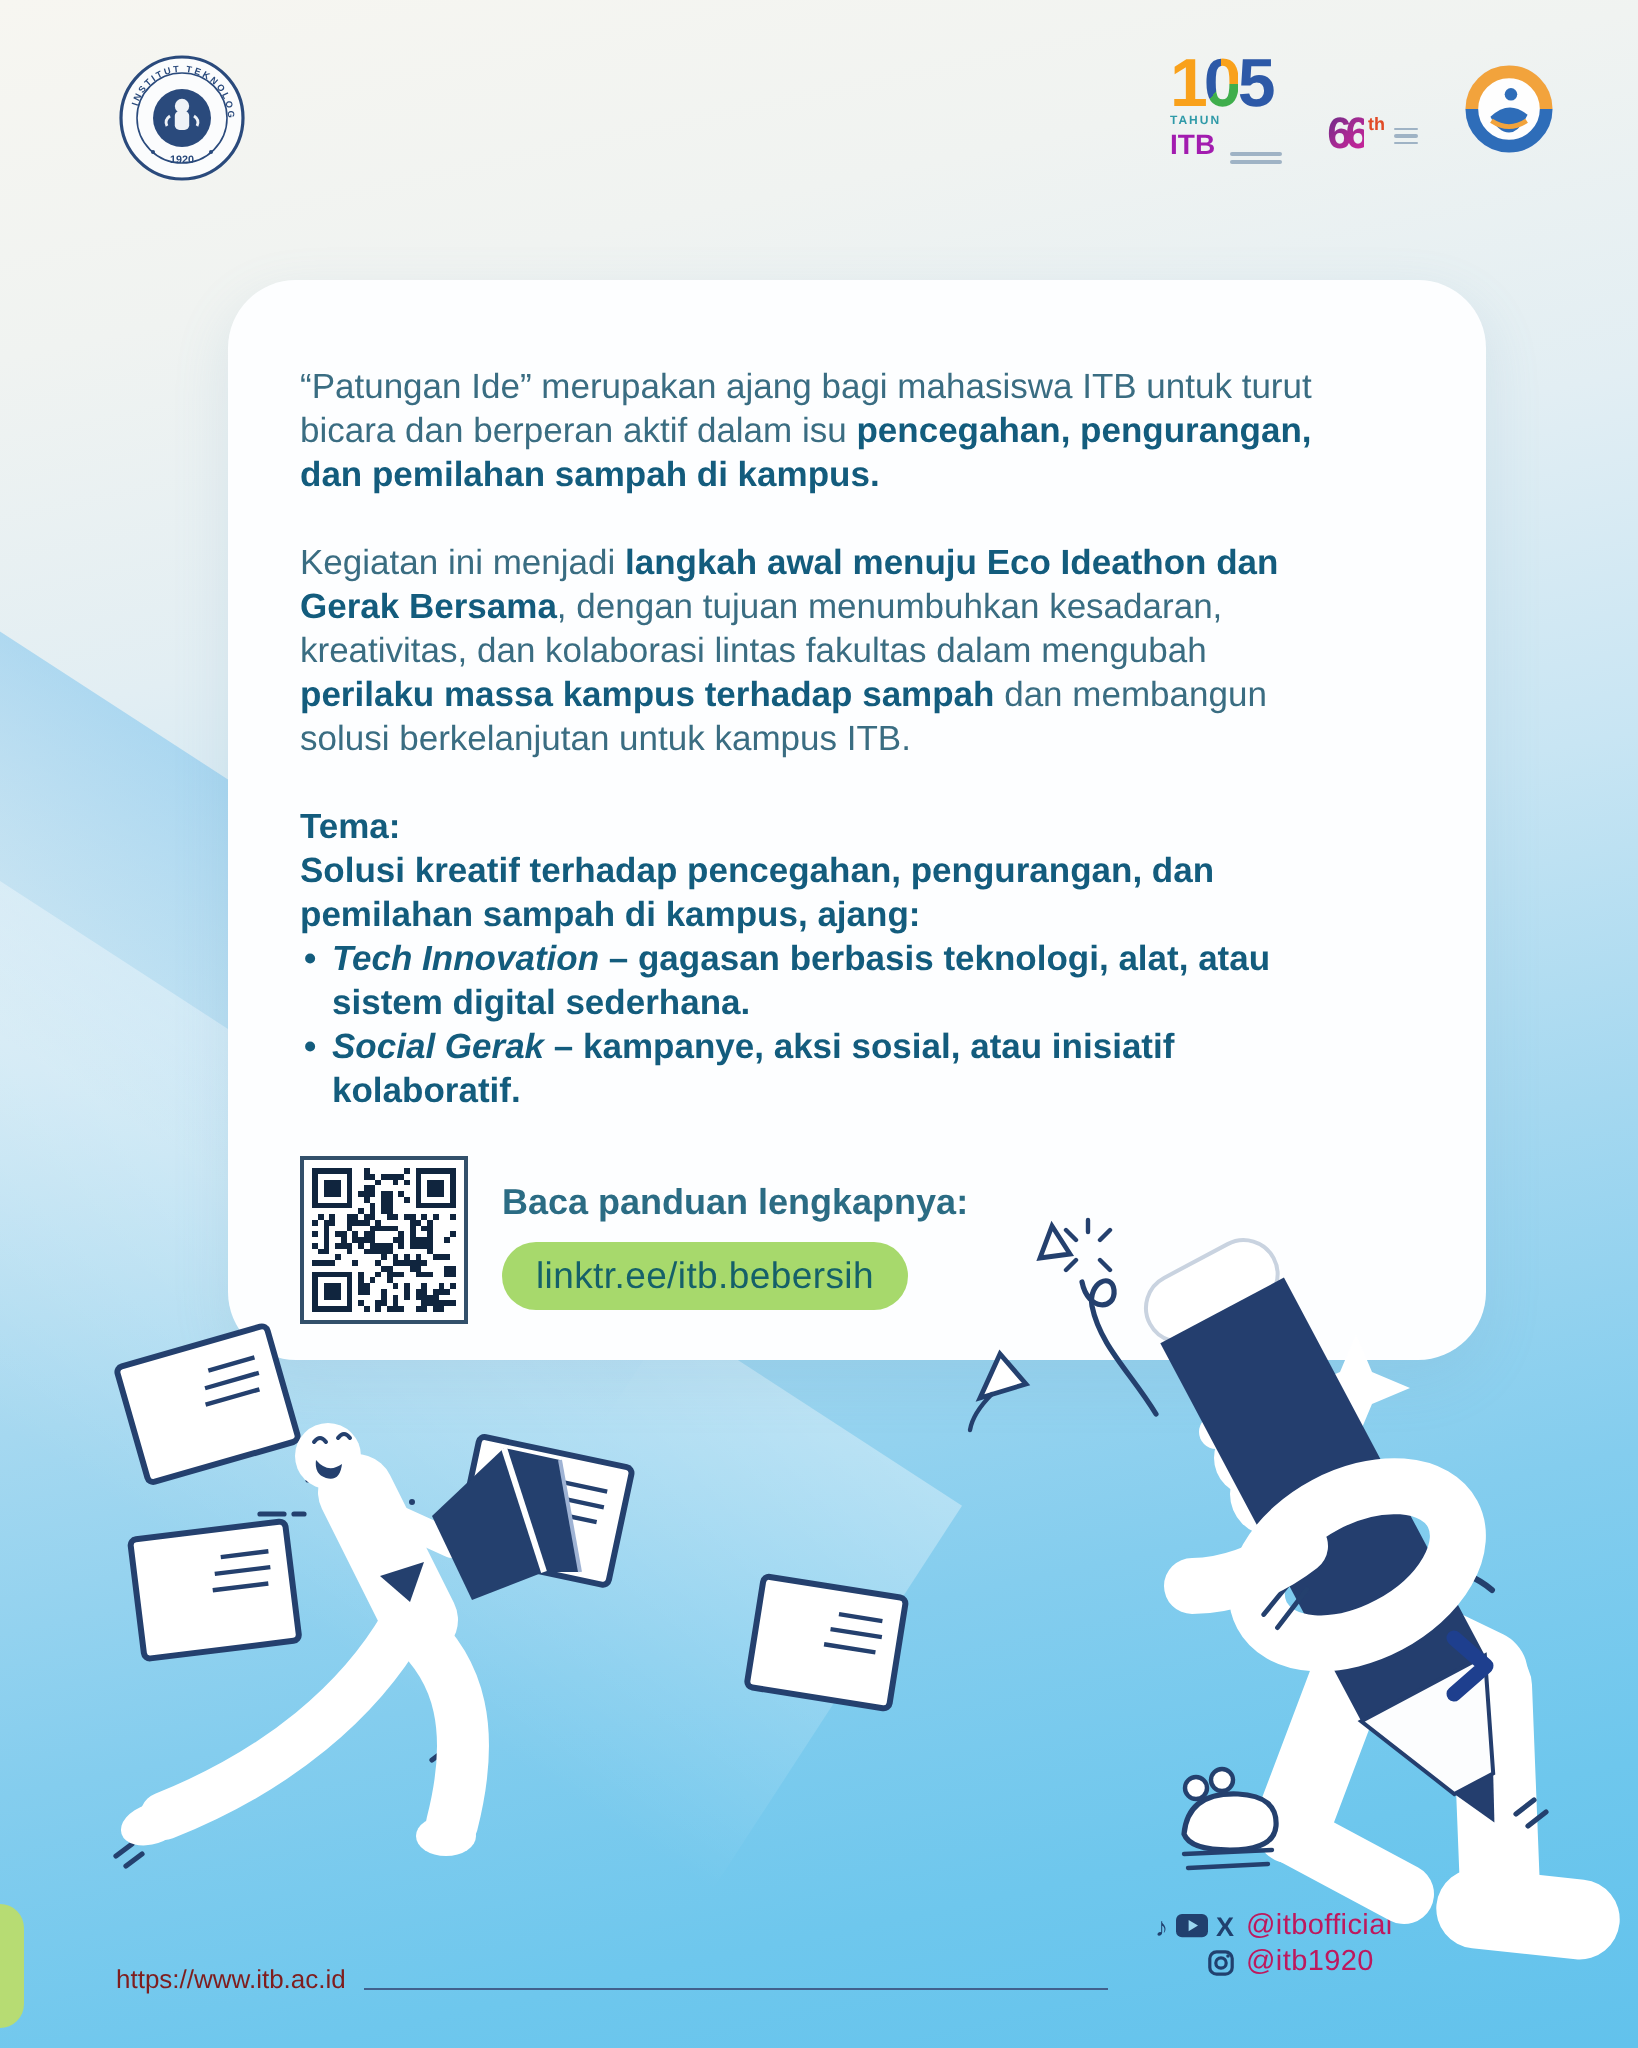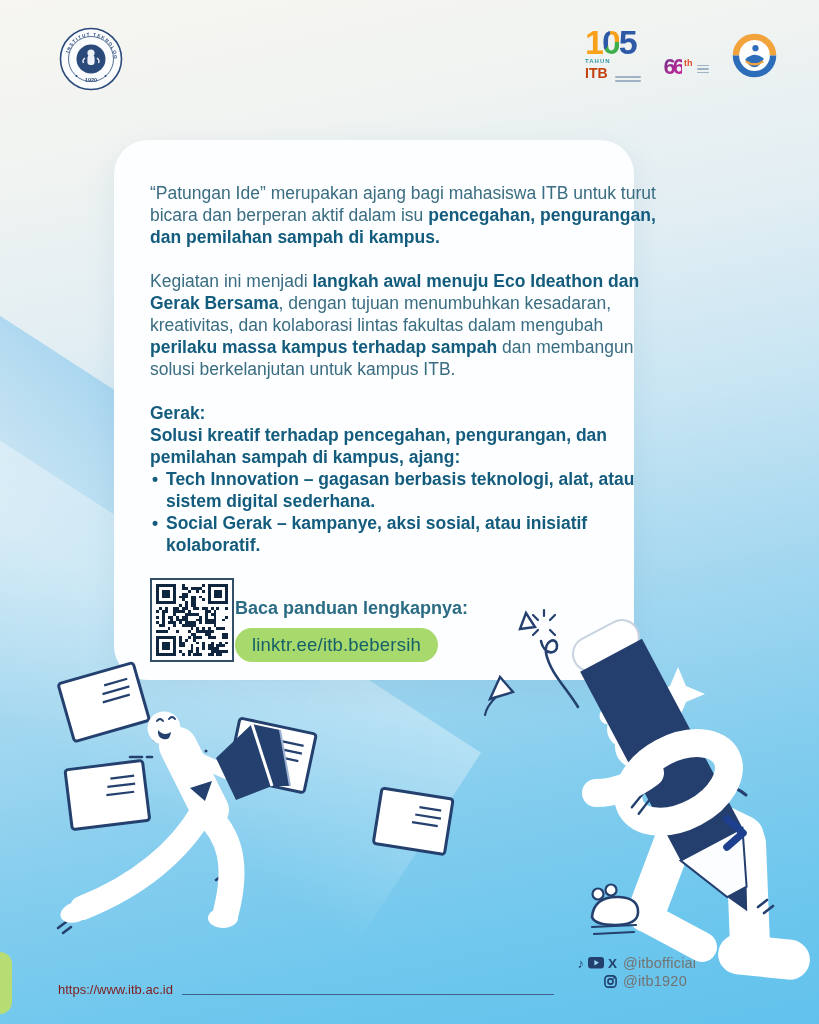--- a/index.html
+++ b/index.html
@@ -16,60 +16,60 @@
   
   .seal{position:absolute;left:59px;top:27px;width:64px;height:64px;}
   .hdr-logos{position:absolute;left:585px;top:27px;display:flex;align-items:flex-end;gap:23px;}
   .logo105 .digits{font-size:34px;font-weight:800;line-height:30px;letter-spacing:-2px;}
   .logo105 .d1{color:#f9a11b;}
   .logo105 .d2{background:conic-gradient(#f9a11b 0 25%,#3fae4c 25% 60%,#2d59a7 60% 100%);
                -webkit-background-clip:text;background-clip:text;color:transparent;}
   .logo105 .d3{color:#2d59a7;}
   .logo105 .sub{display:flex;align-items:flex-end;gap:4px;margin-top:1px;}
   .logo105 .tahun{font-size:6px;font-weight:700;letter-spacing:1px;color:#2f9aa8;display:block;}
-  .logo105 .itbtxt{font-size:14px;font-weight:800;color:#c2410c;line-height:12px;}
+  .logo105 .itbtxt{font-size:14px;font-weight:800;color:#a21caf;line-height:12px;}
   .micro{display:inline-flex;flex-direction:column;gap:2px;}
   .micro i{display:block;width:26px;height:2px;background:#9fb3c5;border-radius:1px;}
   .logo66{display:flex;align-items:flex-start;margin-top:4px;}
   .logo66 .digits{font-size:22px;font-weight:800;line-height:30px;letter-spacing:-3px;
         background:linear-gradient(135deg,#5a2d82,#a62a93,#d4219c);-webkit-background-clip:text;background-clip:text;color:transparent;}
   .logo66 .sup{font-size:9px;font-weight:800;color:#e14b26;margin-left:2px;line-height:9px;}
   .logo66 .micro i{width:12px;height:1.5px;}
   .badge{margin-top:5px;}
 
   
-  .card{position:absolute;left:114px;top:140px;width:520px;height:540px;background:#fdfeff;border-radius:34px;
+  .card{position:absolute;left:114px;top:140px;width:629px;height:540px;background:#fdfeff;border-radius:34px;
         box-shadow:0 10px 28px rgba(110,160,195,.16);box-sizing:border-box;padding:42px 48px 0 36px;z-index:2;}
   .card p,.card .tema{margin:0 0 22px 0;font-size:17.5px;line-height:22px;color:#3a6d82;width:512px;}
   .card .b{font-weight:700;color:#135c7d;}
-  .card .i{}
+  .card .i{font-style:italic;}
   .tema{margin-bottom:0;}
   .tema-h{font-weight:700;color:#135c7d;}
   ul.blist{list-style:none;margin:0;padding:0;}
   ul.blist li{position:relative;padding-left:16px;}
   .bmark{position:absolute;left:2px;top:0;color:#135c7d;font-weight:700;}
-  .qr-row{display:flex;gap:1px;align-items:flex-end;margin-top:15px;}
+  .qr-row{display:flex;gap:17px;align-items:center;margin-top:15px;}
   .qr-tile{width:72px;height:72px;background:#fff;border:2px solid #33506b;padding:4px;}
   .qr-tile svg{width:72px;height:72px;display:block;shape-rendering:crispEdges;}
   .guide-label{font-size:18px;font-weight:700;color:#2b6c84;margin-top:6px;}
   .pill{display:inline-block;margin-top:9px;background:#a7d96c;color:#156069;font-weight:400;
         font-size:18.5px;padding:6px 17px;border-radius:18px;letter-spacing:.2px;}
 
   
   .illus{position:absolute;z-index:3;}
   .illus-left{left:30px;top:660px;width:460px;height:290px;}
   .illus-right{left:440px;top:595px;width:379px;height:405px;}
 
   
   .footer-url{position:absolute;left:58px;top:982px;font-size:13px;color:#7f1d1d;display:flex;align-items:flex-end;}
   .url-line{display:inline-block;width:372px;border-bottom:1.4px solid #41608c;margin-left:9px;margin-bottom:2px;}
   .social{position:absolute;left:567px;top:955px;}
   .srow{display:flex;align-items:center;margin-bottom:2px;}
   .sicons{width:50px;display:flex;justify-content:flex-end;align-items:center;gap:4px;}
-  .shandle{font-size:14.5px;color:#737373;margin-left:6px;letter-spacing:.2px;}
+  .shandle{font-size:14.5px;color:#be185d;margin-left:6px;letter-spacing:.2px;}
   .si{color:#21406e;font-weight:800;font-size:13px;line-height:13px;}
   .si.x{font-size:13.5px;}
   .si.fb{font-size:15px;font-family:"Liberation Serif",serif;}
 </style>
 </head>
 <body>
 
 <div class="band band-a"></div>
 <div class="band band-b"></div>
 <div class="green-sliver"></div>
@@ -130,21 +130,21 @@
       <path d="M13.5 27 q9.5 -9 19 -1 q-4.5 9 -9.5 9 q-5.5 0 -9.5 -8 Z" fill="#2e6db9"></path>
       <path d="M14 29 q9 6 18 0" stroke="#f2a33c" stroke-width="2.4" fill="none"></path>
     </svg>
   </div>
 </div>
 
 <div class="card">
   <p><span>“Patungan Ide” merupakan ajang bagi mahasiswa ITB untuk turut bicara dan berperan aktif dalam isu </span><span class="b">pencegahan, pengurangan, dan pemilahan sampah di kampus.</span></p>
   <p><span>Kegiatan ini menjadi </span><span class="b">langkah awal menuju Eco Ideathon dan Gerak Bersama</span><span>, dengan tujuan menumbuhkan kesadaran, kreativitas, dan kolaborasi lintas fakultas dalam mengubah </span><span class="b">perilaku massa kampus terhadap sampah</span><span> dan membangun solusi berkelanjutan untuk kampus ITB.</span></p>
   <div class="tema">
-    <div class="tema-h">Gerak:</div>
+    <div class="tema-h">Tema:</div>
     <div><span class="b">Solusi kreatif terhadap pencegahan, pengurangan, dan pemilahan sampah di kampus, ajang:</span></div>
     <ul class="blist">
       <li>
         <span class="bmark">•</span>
         <span><span class="b i">Tech Innovation</span><span class="b"> – gagasan berbasis teknologi, alat, atau sistem digital sederhana.</span></span>
       </li>
       <li>
         <span class="bmark">•</span>
         <span><span class="b i">Social Gerak</span><span class="b"> – kampanye, aksi sosial, atau inisiatif kolaboratif.</span></span>
       </li>

